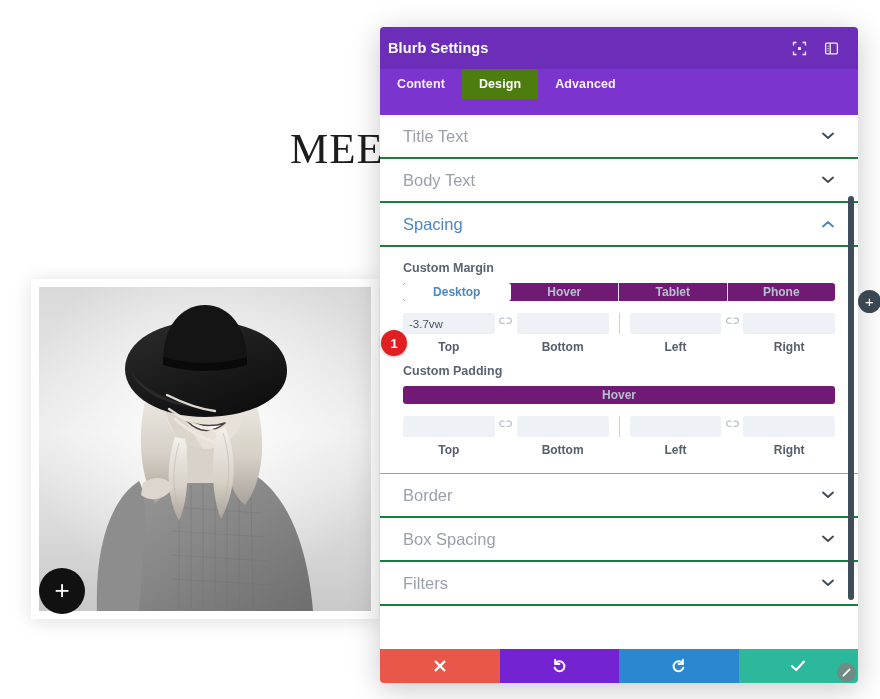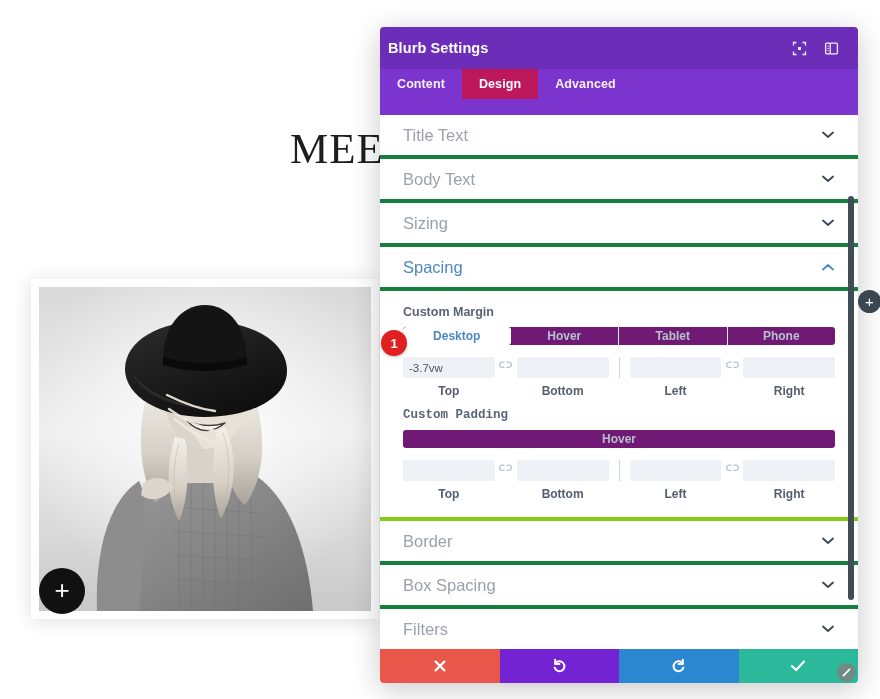--- a/index.html
+++ b/index.html
@@ -126,56 +126,56 @@
   .modal-tab {
     height: 30px;
     padding: 0 17px;
     display: flex; align-items: center; justify-content: center;
     color: #ffffff;
     font-size: 12.5px;
     font-weight: bold;
     letter-spacing: .1px;
     opacity: .93;
   }
-  .modal-tab.active { background: #be185d; opacity: 1; }
+  .modal-tab.active { background: #4d7c0f; opacity: 1; }
 
   
   #modal-body {
     position: relative;
     flex: 1 1 auto;
     background: #ffffff;
     overflow: hidden;
   }
   #modal-scroll {
     position: absolute;
     inset: 0;
     overflow: hidden;
   }
 
   .toggle-row {
     height: 44px;
     display: flex; align-items: center;
     padding: 0 23px;
-    border-bottom: 4px solid #15803d;
+    border-bottom: 2px solid #15803d;
     background: #ffffff;
     justify-content: flex-end;
   }
   .toggle-row .toggle-label {
     flex: 1 1 auto;
     font-size: 16.5px;
     color: #9aa1ab;
     font-weight: normal;
   }
   .toggle-row.open .toggle-label { color: #4c87c4; }
   .chev { width: 14px; height: 14px; display: flex; align-items: center; justify-content: center; }
   .chev svg { display: block; }
 
   .section-open-body {
     padding: 4px 23px 16px 23px;
-    border-bottom: 4px solid #84cc16;
+    border-bottom: 1px solid #84cc16;
     background: #ffffff;
   }
 
   .field-label {
     font-size: 12.5px;
     font-weight: bold;
     color: #5a6472;
     margin: 10px 0 8px 0;
   }
 
@@ -481,28 +481,20 @@
 
         <div class="toggle-row">
           <div class="toggle-label">Body Text</div>
           <div class="chev">
             <svg width="12" height="8" viewBox="0 0 12 8">
                 <path d="M1 1.5 L6 6 L11 1.5" stroke="#3d4756" stroke-width="1.8" fill="none" stroke-linecap="round" stroke-linejoin="round"></path>
               </svg>
           </div>
         </div>
 
-        <div class="toggle-row">
-          <div class="toggle-label">Sizing</div>
-          <div class="chev">
-            <svg width="12" height="8" viewBox="0 0 12 8">
-                <path d="M1 1.5 L6 6 L11 1.5" stroke="#3d4756" stroke-width="1.8" fill="none" stroke-linecap="round" stroke-linejoin="round"></path>
-              </svg>
-          </div>
-        </div>
 
         <div class="toggle-row open">
           <div class="toggle-label">Spacing</div>
           <div class="chev">
             <svg width="12" height="8" viewBox="0 0 12 8">
                 <path d="M1 6.5 L6 2 L11 6.5" stroke="#4c87c4" stroke-width="1.8" fill="none" stroke-linecap="round" stroke-linejoin="round"></path>
               </svg>
           </div>
         </div>
 
@@ -556,21 +548,21 @@
                   <path d="M8 2.2 H9.8 A2.6 2.6 0 0 1 9.8 7.4 H8"></path>
                 </svg>
               </div>
               <div class="spacing-cell">
                 <input type="text" value="" style="">
                 <div class="cap">Right</div>
               </div>
             </div>
           </div>
 
-          <div class="field-label" style="font-family:Liberation Mono, monospace;">Custom Padding</div>
+          <div class="field-label" style="">Custom Padding</div>
 
           <div class="state-strip">
             <div class="state-tab">
               <span>Hover</span>
             </div>
           </div>
 
           <div class="spacing-grid">
             <div class="spacing-half">
               <div class="spacing-cell">

